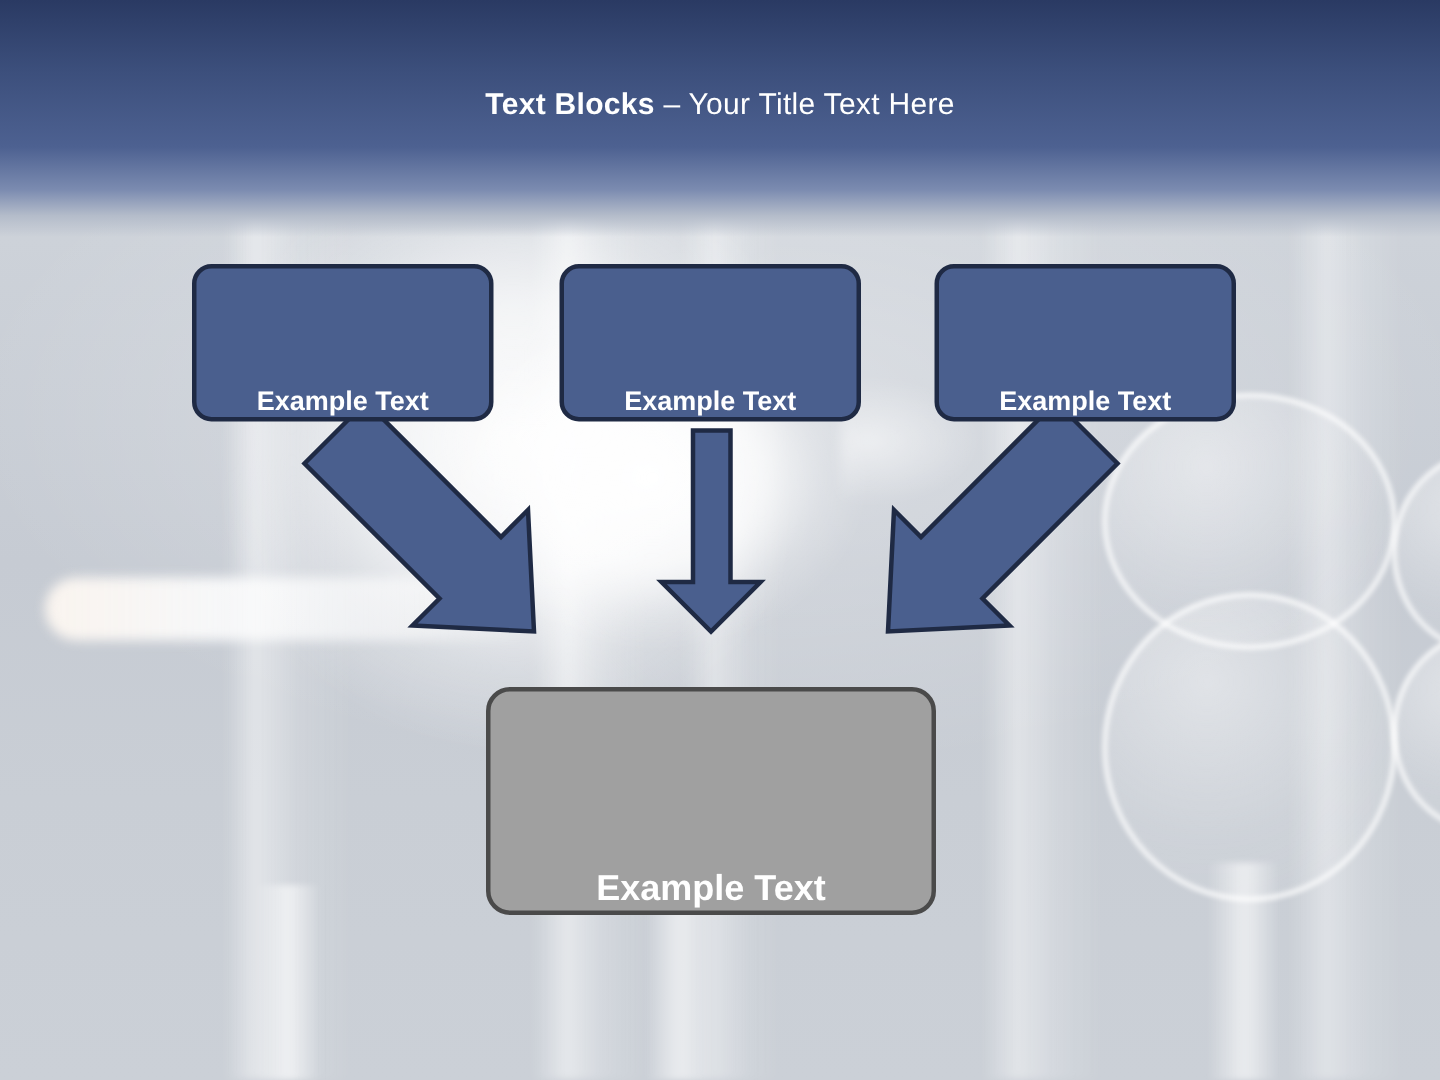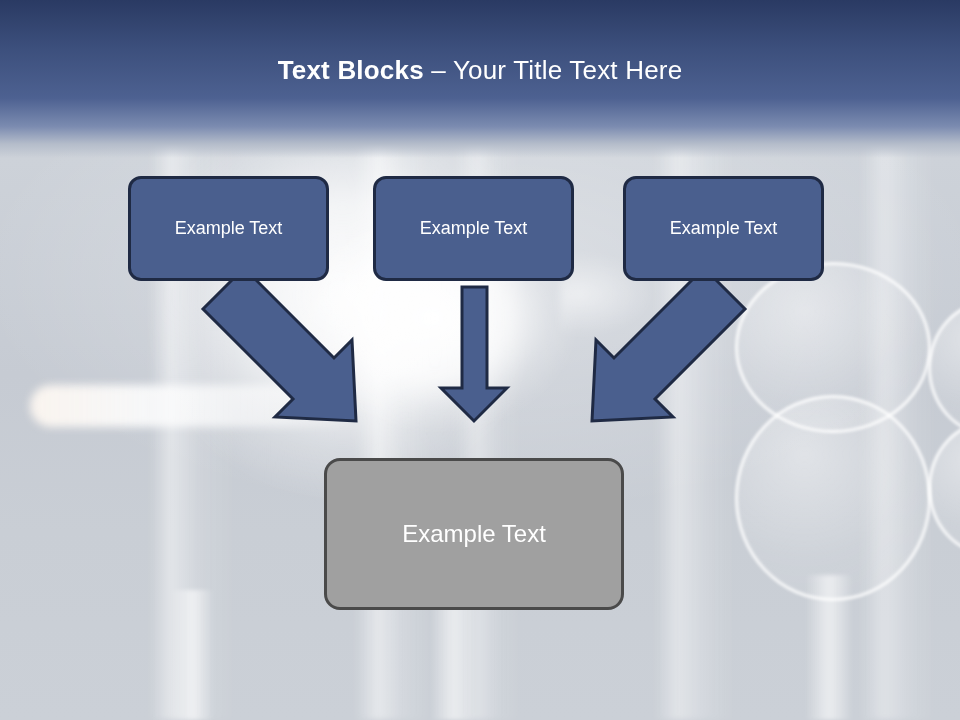--- a/index.html
+++ b/index.html
@@ -121,36 +121,37 @@
       #7b8bb0 80%,
       #b4bcca 91%,
       rgba(201,206,214,0.0) 100%);
   }
   .title {
     position: absolute;
     left: 0; top: 50px;
     width: 960px;
     text-align: center;
     color: #ffffff;
-    font-size: 26px;
+    font-size: 20px;
     line-height: 40px;
     letter-spacing: 0.2px;
     white-space: nowrap;
   }
   .title .strong { font-weight: bold; }
   .title .light  { font-weight: normal; }
 
   
   .box {
     position: absolute;
     display: flex;
-    align-items: center;
+    align-items: flex-end;
     justify-content: center;
     box-sizing: border-box;
     text-align: center;
+    font-weight: bold;
   }
   .box-blue {
     background: #4a5f8e;
     border: 3px solid #1f2a44;
     border-radius: 13px;
     color: #ffffff;
     font-size: 18px;
   }
   .b1 { left: 128px; top: 176px; width: 201px; height: 105px; }
   .b2 { left: 373px; top: 176px; width: 201px; height: 105px; }

